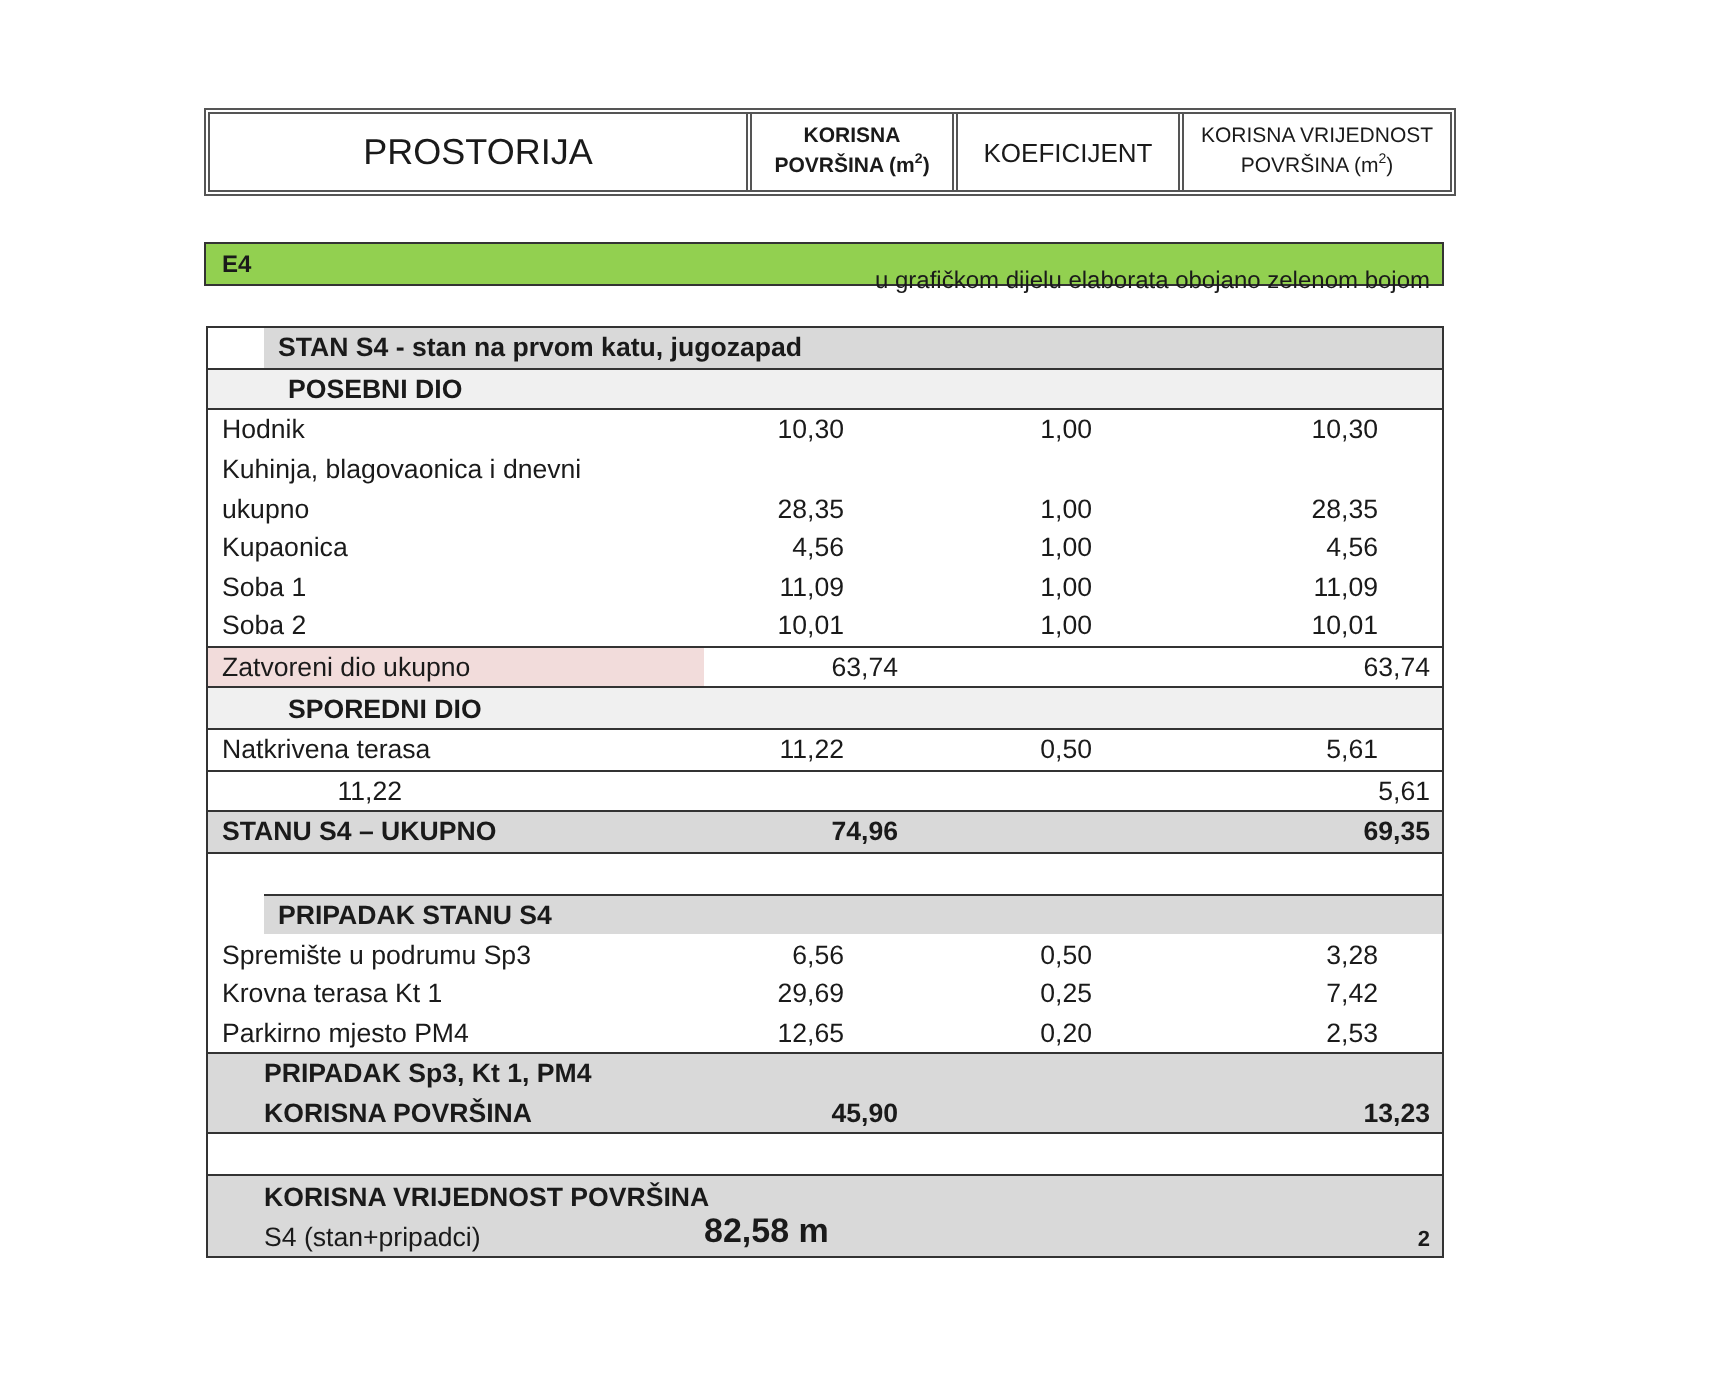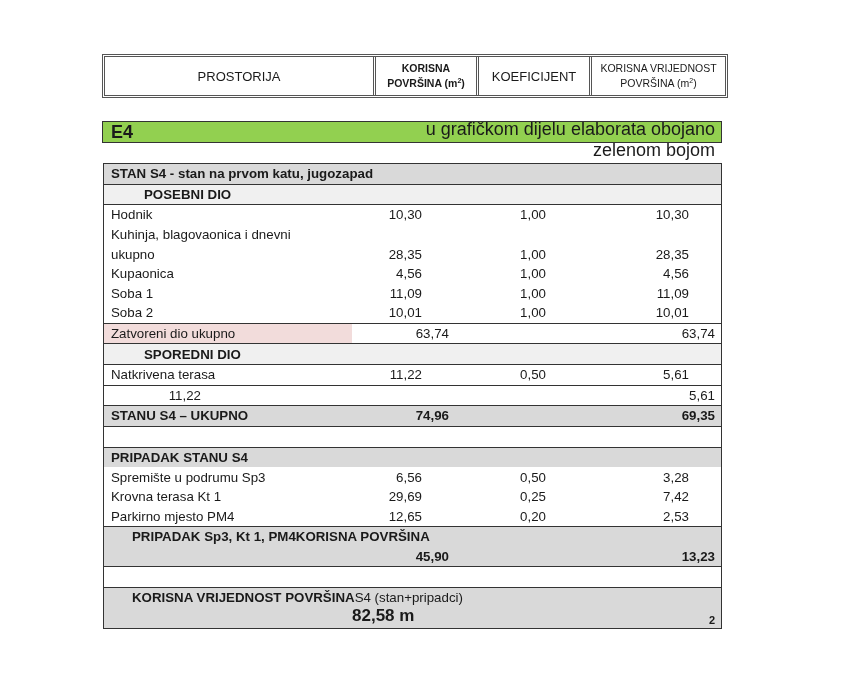--- a/index.html
+++ b/index.html
@@ -1,45 +1,45 @@
 <!DOCTYPE html>
 <html><head>
 <meta charset="utf-8">
 <style>
   html, body { margin:0; padding:0; background:#ffffff; }
   body { width:866px; height:690px; position:relative; font-family:"Liberation Sans", sans-serif; color:#1a1a1a; overflow:hidden; }
   .hdr { position:absolute; left:102px; top:54px; width:626px; height:44px; border:3px double #555; box-sizing:border-box; display:flex; }
   .hdr .c { box-sizing:border-box; display:flex; align-items:center; justify-content:center; text-align:center; line-height:15px; }
   .hdr .c + .c { border-left:3px double #555; }
-  .hdr .c1 { width:268px; font-size:13px; }
+  .hdr .c1 { width:268px; font-size:18px; }
   .hdr .c2 { width:103px; font-size:10.5px;font-weight:bold; }
   .hdr .c3 { width:113px; font-size:13px; }
   .hdr .c4 { flex:1; font-size:10.5px; }
   .hdr sup { font-size:7px; vertical-align:super; line-height:0; }
 
-  .green { position:absolute; left:102px; top:121px; width:620px; height:22px; background:#92d050; border:1px solid #333; box-sizing:border-box; display:flex; align-items:center; font-size:18px; }
+  .green { position:absolute; left:102px; top:121px; width:620px; height:22px; background:#92d050; border:1px solid #333; box-sizing:border-box; display:flex; align-items:center; font-size:12px; }
   .green .code { width:258px; padding-left:8px; font-weight:bold; }
   .green .note { flex:1; text-align:right; padding-right:6px;margin-top:16px; }
 
   .tbl { position:absolute; left:103px; top:163px; width:619px; border-left:1px solid #333; border-right:1px solid #333; border-bottom:1px solid #333; border-top:1px solid #333; box-sizing:border-box; }
   .row { display:flex; height:19.6px; align-items:center; font-size:13.3px; position:relative; }
   .row .a { width:248px; padding-left:7px; box-sizing:border-box; height:100%; display:flex; align-items:center; white-space:nowrap; }
   .row .b { width:70px; text-align:right; }
   .row .c { width:124px; text-align:right; padding-right:0; }
   .row .d { width:143px; text-align:right; }
   .row .b2 { width:97px; text-align:right; }
   .row .d2 { flex:1; text-align:right; padding-right:6px; }
-  .row.hd { background:#d9d9d9; font-weight:bold; }
+  .row.hd { background:#d9d9d9; font-weight:bold;margin-left:28px; }
   .row.sub { background:#f0f0f0; font-weight:bold;padding-left:33px; }
   .row.tot { background:#d9d9d9; font-weight:bold; }
   .row.bt { border-top:1px solid #333; }
   .row.pinkrow .a { background:#f2dcdb; }
   .row.blank { background:#ffffff; }
   .tall { height:39px; align-items:stretch; }
-  .tall .a { flex-direction:row; align-items:flex-start; justify-content:space-between; line-height:19.5px;padding-left:28px; }
+  .tall .a { flex-direction:column; align-items:flex-start; justify-content:flex-end; line-height:19.5px;padding-left:28px; }
   .tall .vals { display:flex; align-items:flex-end; padding-bottom:2px; }
   .big { font-size:17px; font-weight:bold; }
   .big sup { font-size:11px; }
 </style>
 </head>
 <body>
 
 <div class="hdr">
   <div class="c c1">PROSTORIJA</div>
   <div class="c c2">

